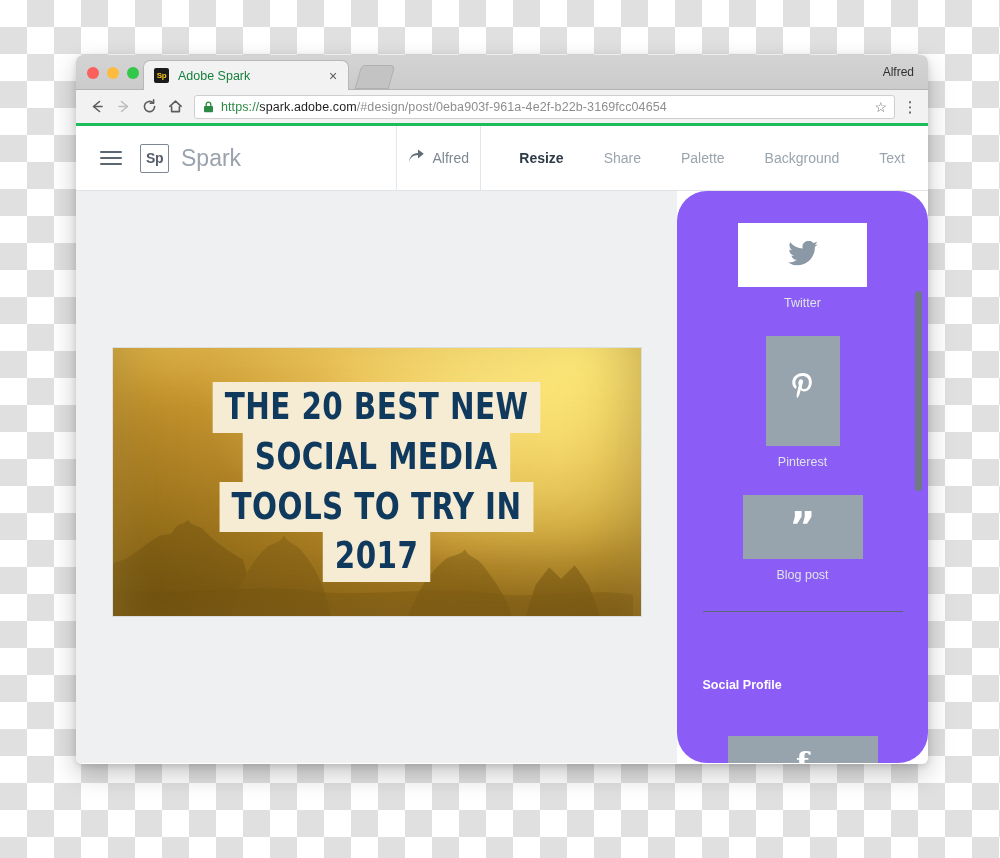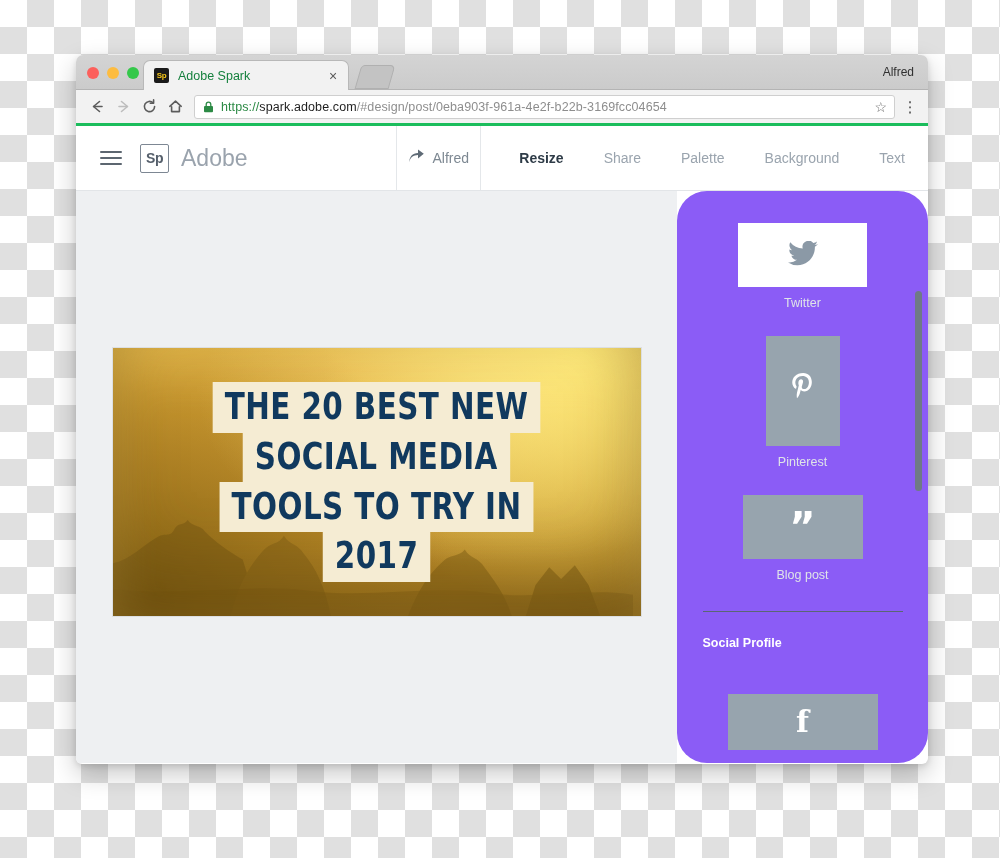--- a/index.html
+++ b/index.html
@@ -227,21 +227,21 @@
   .card.facebook  { width: 150px; height: 56px; background: #97a4ae; }
   .card-label {
     font-size: 12.5px; color: #dfe4e8; margin-top: 9px; margin-bottom: 26px;
   }
   .panel-divider {
     width: 200px; height: 1px; background: #5a6673;
     margin: 3px 0 24px 0;
   }
   .panel-section-title {
     width: 200px; font-size: 12.5px; font-weight: bold;
-    color: #ffffff; margin-bottom: 44px;
+    color: #ffffff; margin-bottom: 44px; margin-top: 42px;
   }
   .scrollbar-track {
     position: absolute; right: 6px; top: 100px;
     width: 7px; height: 200px;
   }
   .scrollbar-thumb {
     width: 7px; height: 100%;
     background: #6f7a85; border-radius: 4px;
   }
   .fb-icon { font-family: "DejaVu Serif", serif; font-weight: bold; font-size: 30px; line-height: 1; }
@@ -307,21 +307,21 @@
   </div>
 
   <div class="apptoolbar">
     <div class="tb-left">
       <span class="hamburger">
           <i></i>
           <i></i>
           <i></i>
         </span>
       <span class="sp-logo">Sp</span>
-      <span class="app-title">Adobe</span>
+      <span class="app-title">Spark</span>
     </div>
     <div class="tb-spacer"></div>
     <div class="share-cell">
       <span>
         <svg width="17" height="15" viewBox="0 0 17 15">
             <path d="M1.4 13.2c0.6-5 4.2-7.2 8.6-7.3V9.4L15.8 4.8 10 0.6v3.5C4.6 4.3 1.2 7.8 1.4 13.2z" fill="#5f6b76"></path>
           </svg>
       </span>
       <span>Alfred</span>
     </div>

